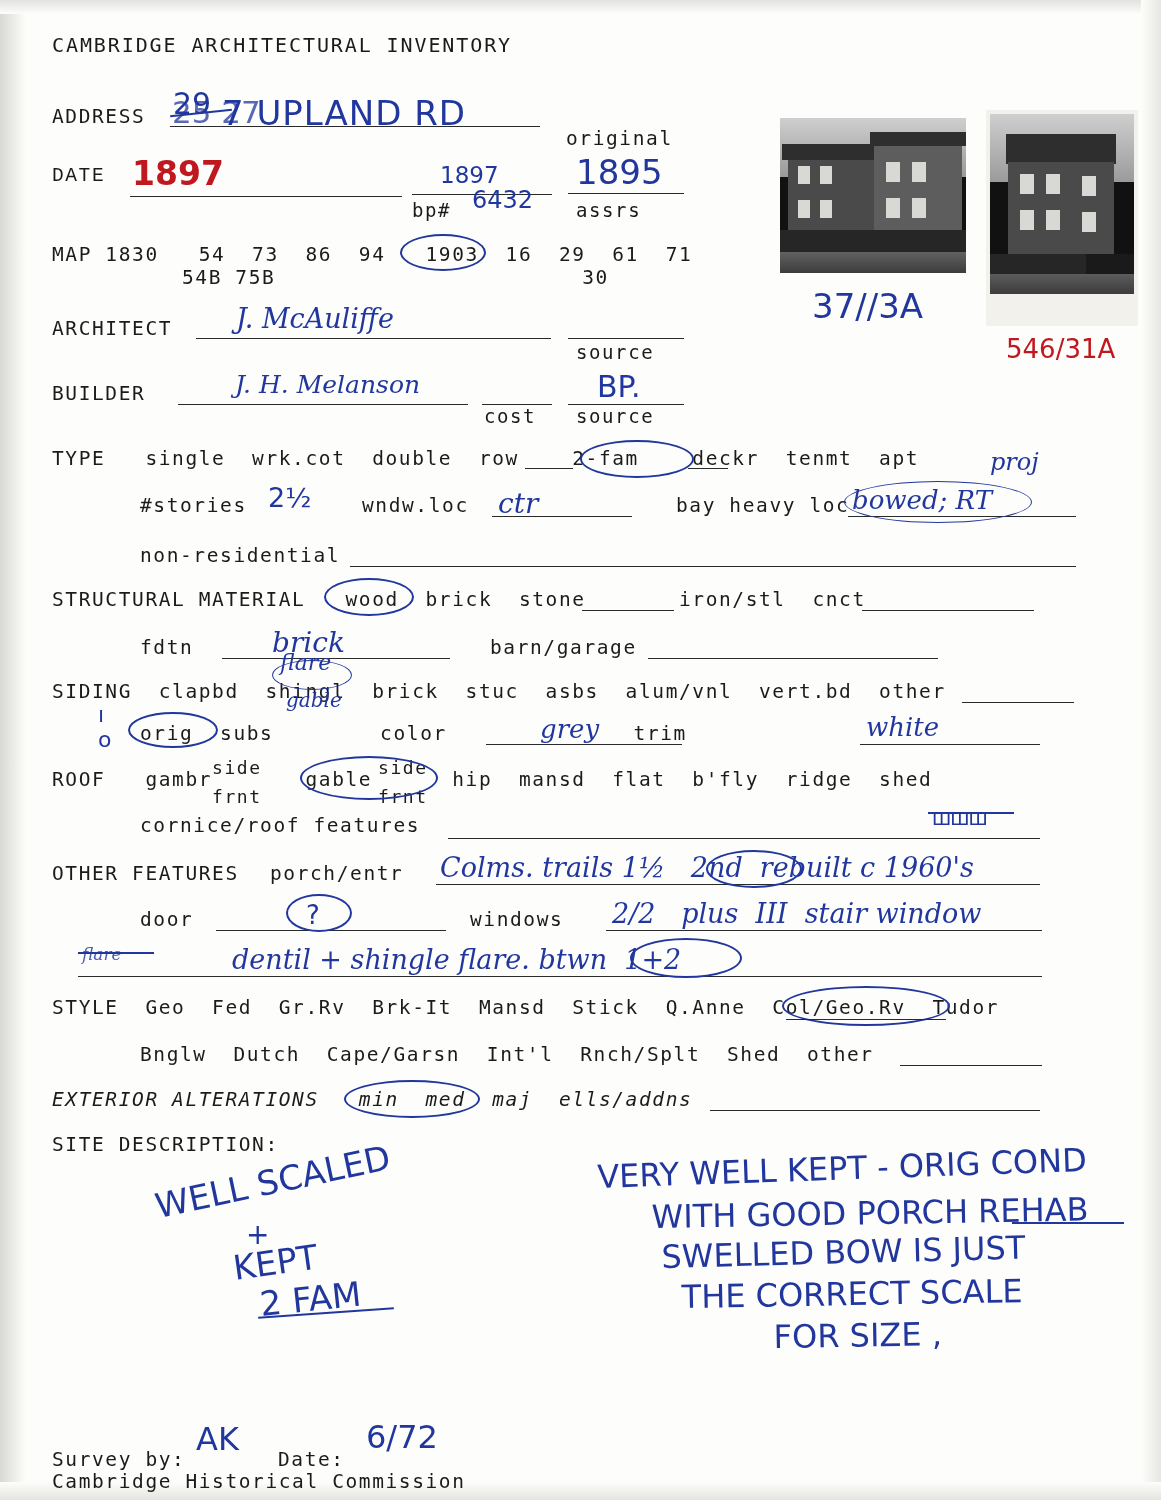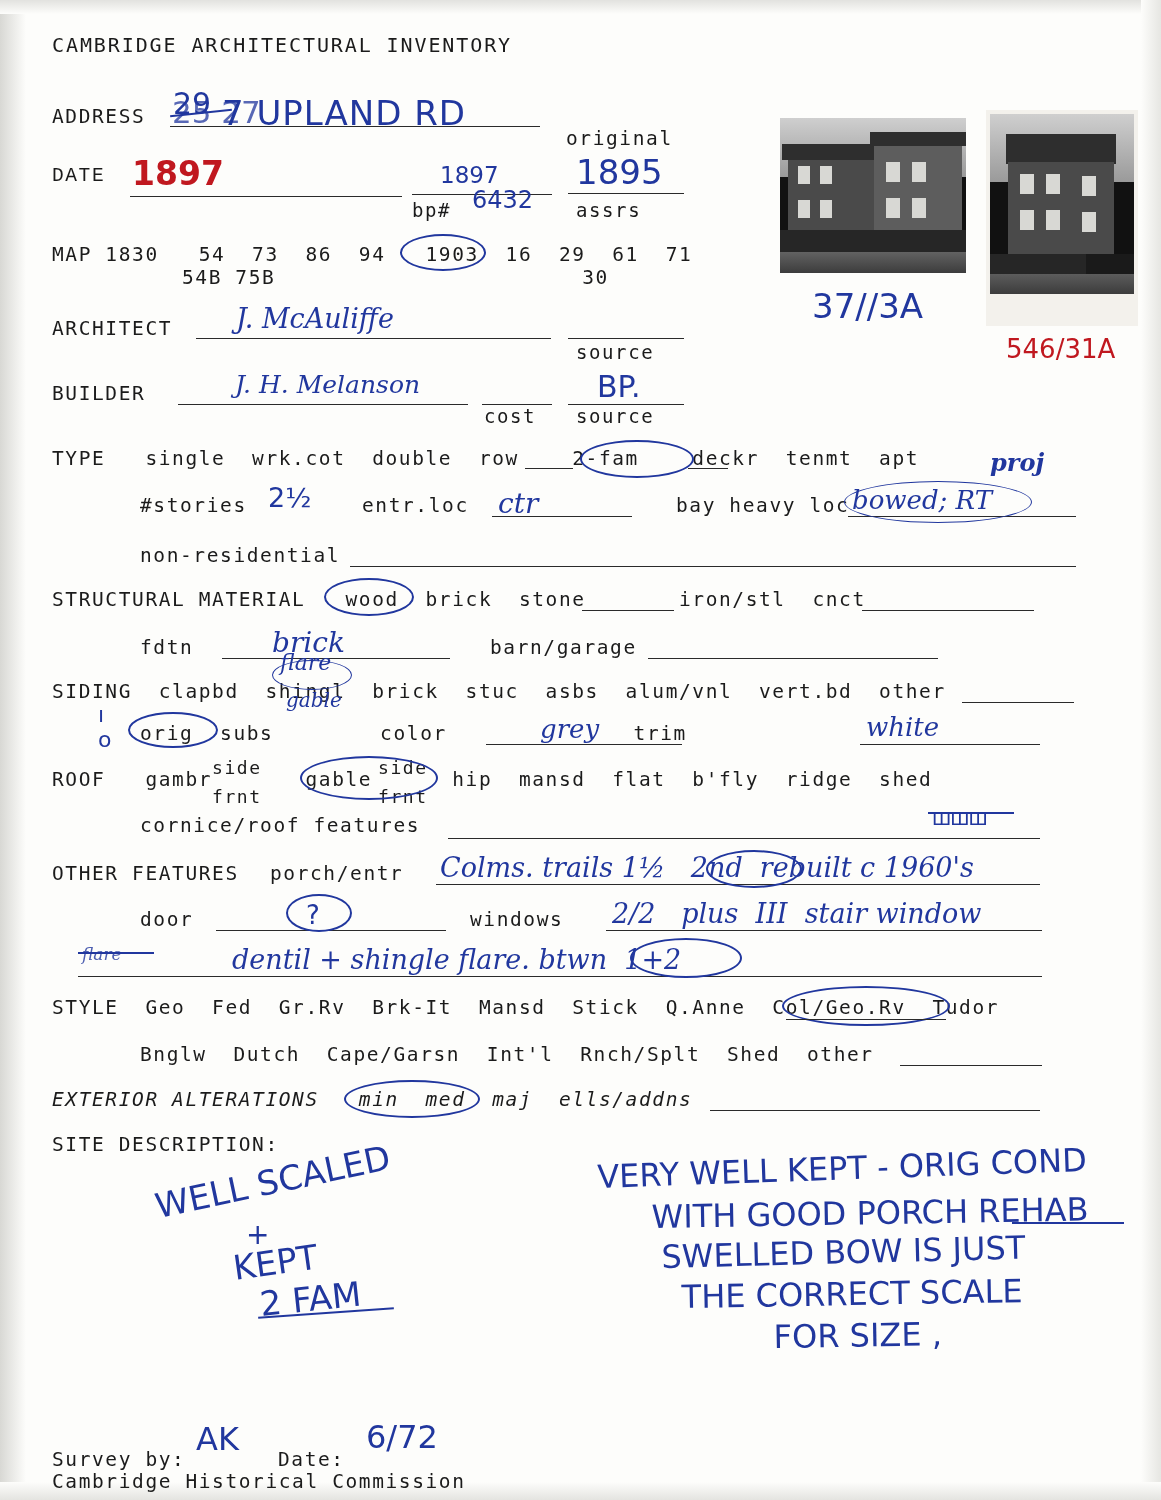--- a/index.html
+++ b/index.html
@@ -126,28 +126,28 @@
   <div class="typed" style="left:576px;top:405px;font-size:19px;">source</div>
   <div class="hand hand-blue" style="left:597px;top:369px;font-size:30px;">BP.</div>
 
   <div class="typed" style="left:52px;top:447px;">TYPE   single  wrk.cot  double  row    2-fam    deckr  tenmt  apt</div>
   <div class="rule" style="left:525px;top:468px;width:48px;"></div>
   <div class="rule" style="left:688px;top:468px;width:40px;"></div>
   <div class="oval" style="left:580px;top:440px;width:110px;height:34px;"></div>
 
   <div class="typed" style="left:140px;top:494px;">#stories</div>
   <div class="hand hand-blue" style="left:268px;top:482px;font-size:27px;">2½</div>
-  <div class="typed" style="left:362px;top:494px;">entr.loc</div>
+  <div class="typed" style="left:362px;top:494px;">wndw.loc</div>
   <div class="rule" style="left:492px;top:516px;width:140px;"></div>
   <div class="hand hand-blue cursive" style="left:498px;top:487px;font-size:28px;">ctr</div>
   <div class="typed" style="left:676px;top:494px;">bay heavy loc</div>
   <div class="rule" style="left:848px;top:516px;width:228px;"></div>
   <div class="hand hand-blue cursive" style="left:852px;top:485px;font-size:26px;">bowed; RT</div>
   <div class="oval oval-thin" style="left:844px;top:481px;width:186px;height:40px;"></div>
-  <div class="hand hand-blue cursive" style="left:990px;top:448px;font-size:24px;font-weight:bold;">proj</div>
+  <div class="hand hand-blue cursive" style="left:990px;top:448px;font-size:24px;">proj</div>
 
   <div class="typed" style="left:140px;top:544px;">non-residential</div>
   <div class="rule" style="left:350px;top:566px;width:726px;"></div>
 
   <div class="typed" style="left:52px;top:588px;">STRUCTURAL MATERIAL   wood  brick  stone       iron/stl  cnct</div>
   <div class="rule" style="left:582px;top:610px;width:92px;"></div>
   <div class="rule" style="left:862px;top:610px;width:172px;"></div>
   <div class="oval" style="left:324px;top:578px;width:86px;height:34px;"></div>
 
   <div class="typed" style="left:140px;top:636px;">fdtn</div>

